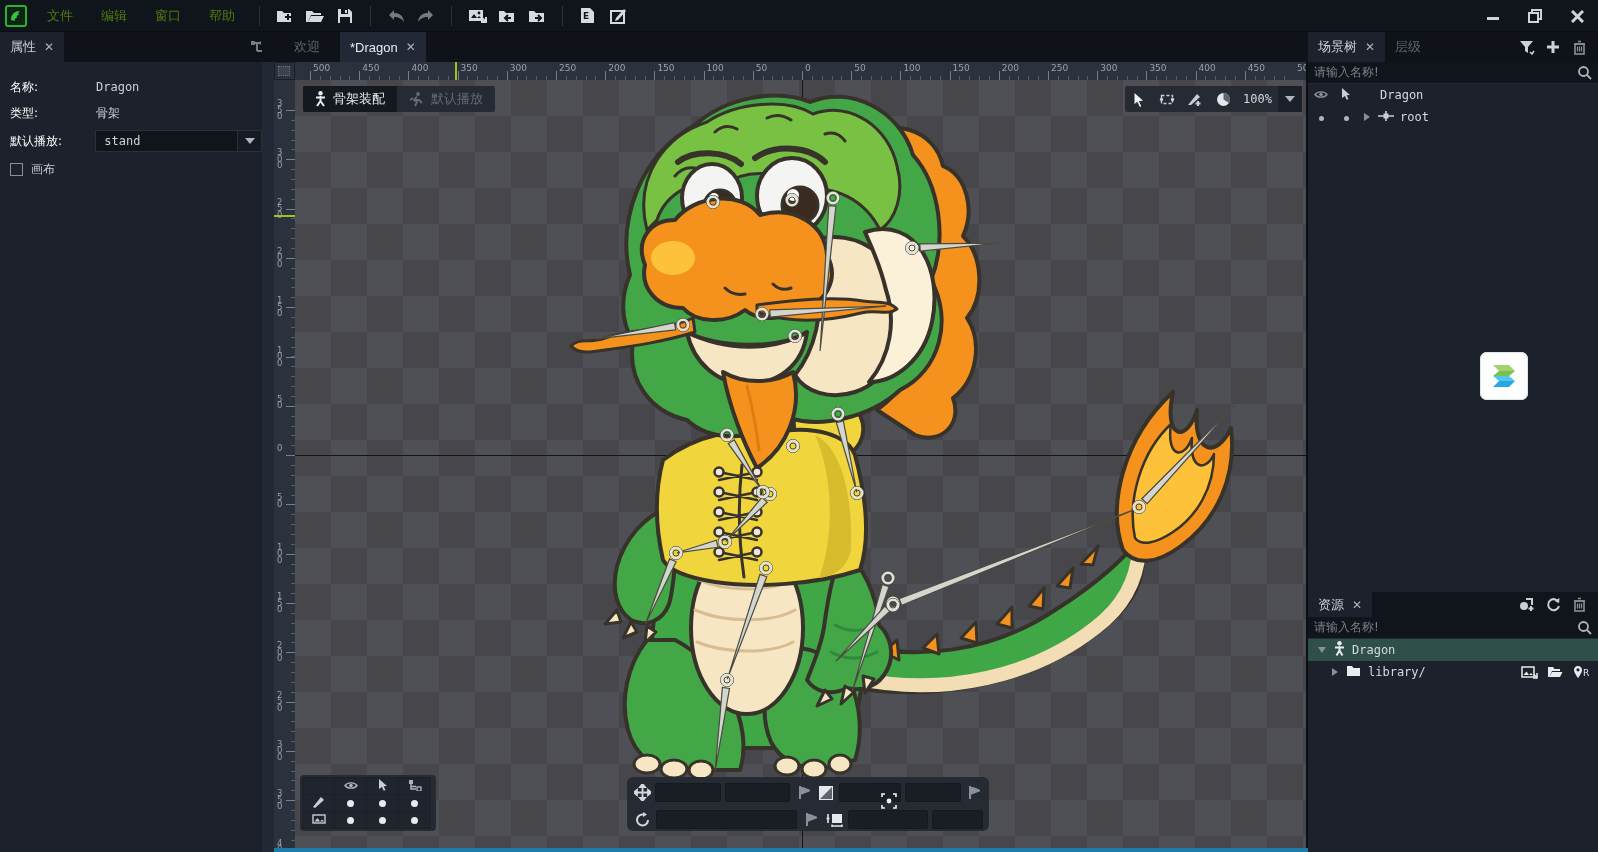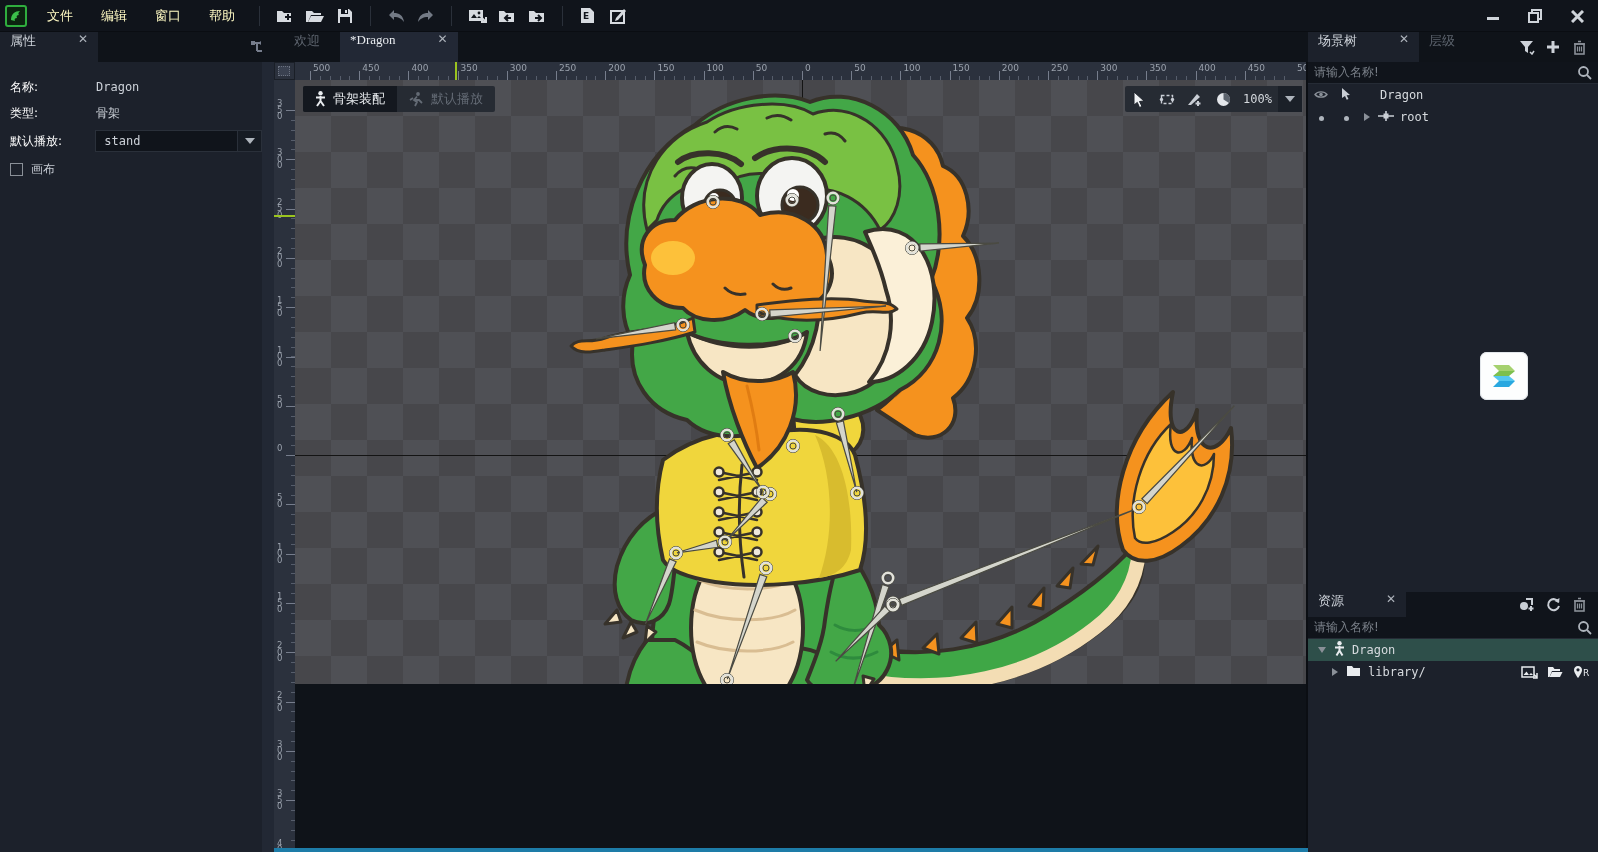--- a/index.html
+++ b/index.html
@@ -5,30 +5,30 @@
   *{margin:0;padding:0;box-sizing:border-box;}
   html,body{width:1598px;height:852px;overflow:hidden;background:#0f1319;
     font-family:"DejaVu Sans",sans-serif;-webkit-font-smoothing:none;}
   .app{position:relative;width:1598px;height:852px;background:#0f1319;color:#c6cbd3;font-size:12px;}
 
   
   .menubar{position:absolute;left:0;top:0;width:1598px;height:32px;background:#10141b;
     display:flex;align-items:center;border-bottom:1px solid #0a0d12;}
   .logo{width:22px;height:22px;margin:0 6px 0 5px;border:2px solid #2fae3e;border-radius:3px;
     background:#0c2410;display:flex;align-items:center;justify-content:center;}
-  .menu-item{padding:0 14px;height:32px;line-height:32px;color:#fef9c3;font-size:13px;cursor:default;}
+  .menu-item{padding:0 14px;height:32px;line-height:32px;color:#4d7c0f;font-size:13px;cursor:default;}
   .tb-sep{width:1px;height:20px;background:#2a303a;margin:0 10px;}
   .tb-btn{width:30px;height:26px;display:flex;align-items:center;justify-content:center;border-radius:3px;}
   .tb-btn svg{display:block;}
   .win-controls{position:absolute;right:0;top:0;height:32px;display:flex;}
   .win-btn{width:42px;height:32px;display:flex;align-items:center;justify-content:center;color:#cfd4da;}
 
   
   .tabrow{position:absolute;left:0;top:32px;width:1598px;height:30px;background:#0f1319;}
-  .tab{display:inline-flex;align-items:flex-start;height:30px;padding:0 10px;font-size:13px;color:#cdd2d9;gap:34px;}
+  .tab{display:inline-flex;align-items:center;height:30px;padding:0 10px;font-size:13px;color:#cdd2d9;}
   .tab .x{margin-left:8px;font-size:12px;color:#aeb4bc;}
   .tab.active-panel{background:#1c212b;}
   .tab.doc-active{background:#222835;color:#e8ebef;}
   .tab.inactive{color:#5d646e;}
   .left-tabs{position:absolute;left:0;top:0;height:30px;width:262px;}
   .center-tabs{position:absolute;left:262px;top:0;height:30px;display:flex;align-items:center;}
   .right-tabs{position:absolute;left:1308px;top:0;width:290px;height:30px;display:flex;align-items:center;}
   .right-tabs .spacer{flex:1;}
   .icon-btn{width:26px;height:24px;display:flex;align-items:center;justify-content:center;}
 
@@ -58,21 +58,21 @@
     background-size:984px 9px,984px 4px;background-position:15px 100%,15px 100%;background-repeat:no-repeat;}
   .ruler-h .rlabel{position:absolute;top:1px;font-size:9px;color:#9aa1ac;}
   .ruler-v{position:absolute;left:0;top:18px;width:21px;height:772px;background:#2b313d;overflow:hidden;
     background-image:repeating-linear-gradient(to bottom,#767d8c 0 1px,transparent 1px 49.3px),
                      repeating-linear-gradient(to bottom,#565d6b 0 1px,transparent 1px 9.86px);
     background-size:9px 740px,4px 740px;background-position:100% 30px,100% 30px;background-repeat:no-repeat;}
   .ruler-v .rlabel{position:absolute;left:3px;width:7px;font-size:8.5px;line-height:6.5px;word-break:break-all;color:#9aa1ac;}
   .marker-h{position:absolute;top:0;width:2px;height:18px;background:#9bc41f;}
   .marker-v{position:absolute;left:0;width:21px;height:2px;background:#9bc41f;}
 
-  .canvas{position:absolute;left:21px;top:18px;width:1013px;height:604px;background-color:#47474b;
+  .canvas{position:absolute;left:21px;top:18px;width:1013px;height:772px;background-color:#47474b;
     background-image:linear-gradient(45deg,#4f5055 25%,transparent 25%,transparent 75%,#4f5055 75%),
                      linear-gradient(45deg,#4f5055 25%,transparent 25%,transparent 75%,#4f5055 75%);
     background-position:0 0,36px 36px;background-size:72px 72px;overflow:hidden;}
   .axis-x{position:absolute;left:0;width:1013px;height:1px;background:#141414;}
   .axis-y{position:absolute;top:0;width:1px;height:772px;background:#141414;}
   .art{position:absolute;left:0;top:0;pointer-events:none;}
 
   .mode-toggle{position:absolute;left:8px;top:6px;height:26px;display:flex;background:#262b33;border-radius:2px;overflow:hidden;}
   .mode-seg{display:flex;align-items:center;height:26px;padding:0 12px;font-size:13px;gap:7px;}
   .mode-seg.on{background:#14181f;color:#e9ecef;}
@@ -222,21 +222,21 @@
       <div class="icon-btn" style="margin-left:-18px">
         <svg width="16" height="14" viewBox="0 0 16 14">
             <path d="M5 3 h6 M8 3 v8 M8 11 h5" stroke="#767d8c" stroke-width="2" fill="none"></path>
             <rect x="2" y="1" width="4" height="4" fill="#767d8c"></rect>
             <path d="M12 1 l-3 2 3 2 Z" fill="#767d8c"></path>
           </svg>
       </div>
       <div class="tab inactive" style="margin-left:14px">
         <span>欢迎</span>
       </div>
-      <div class="tab doc-active" style="margin-left:10px;font-family:Liberation Serif, serif">
+      <div class="tab doc-active" style="margin-left:10px;font-family:Liberation Sans, sans-serif">
         <span>*Dragon</span>
         <span class="x">✕</span>
       </div>
     </div>
     <div class="right-tabs">
       <div class="tab active-panel">
         <span>场景树</span>
         <span class="x">✕</span>
       </div>
       <div class="tab inactive">

